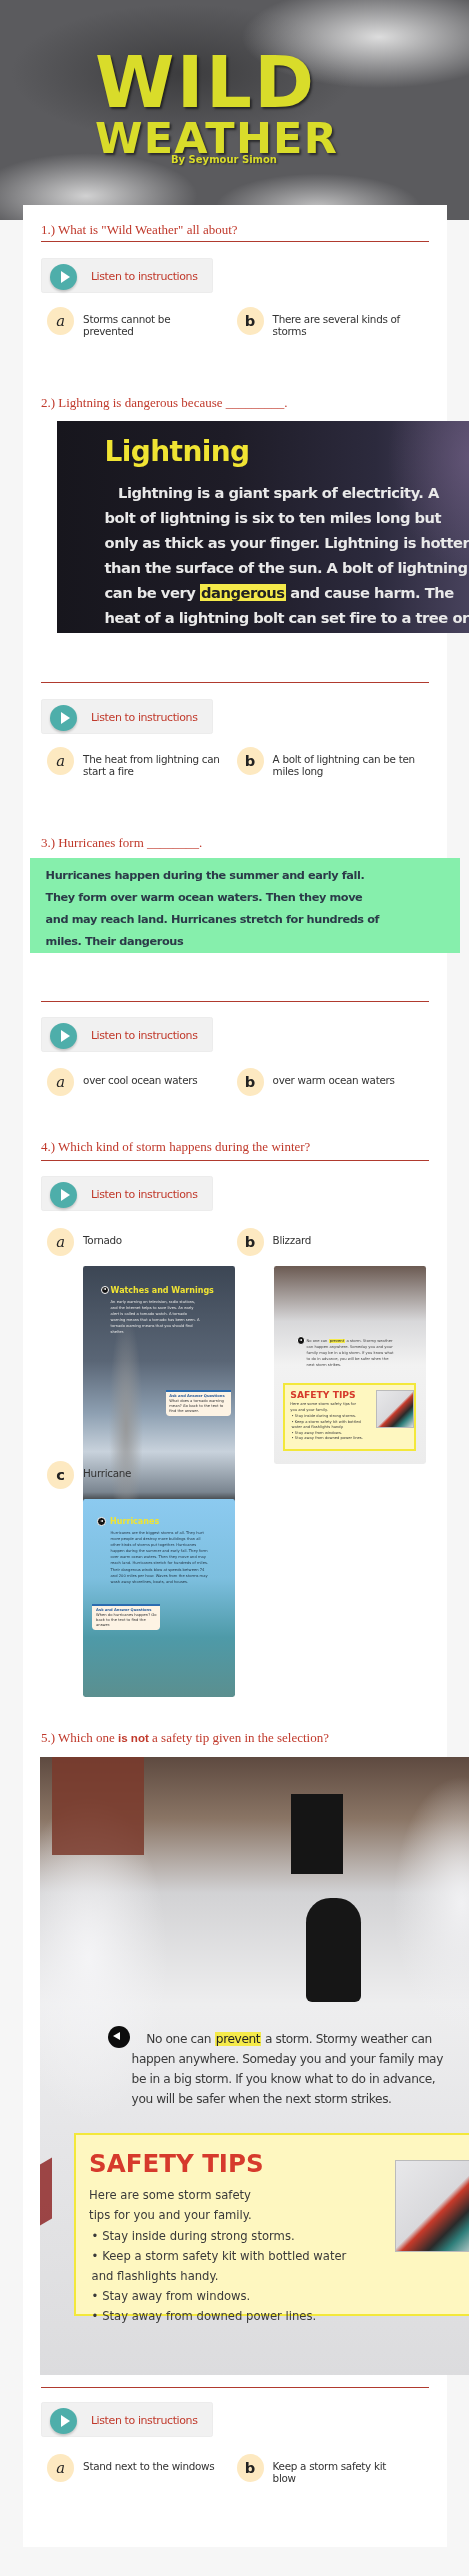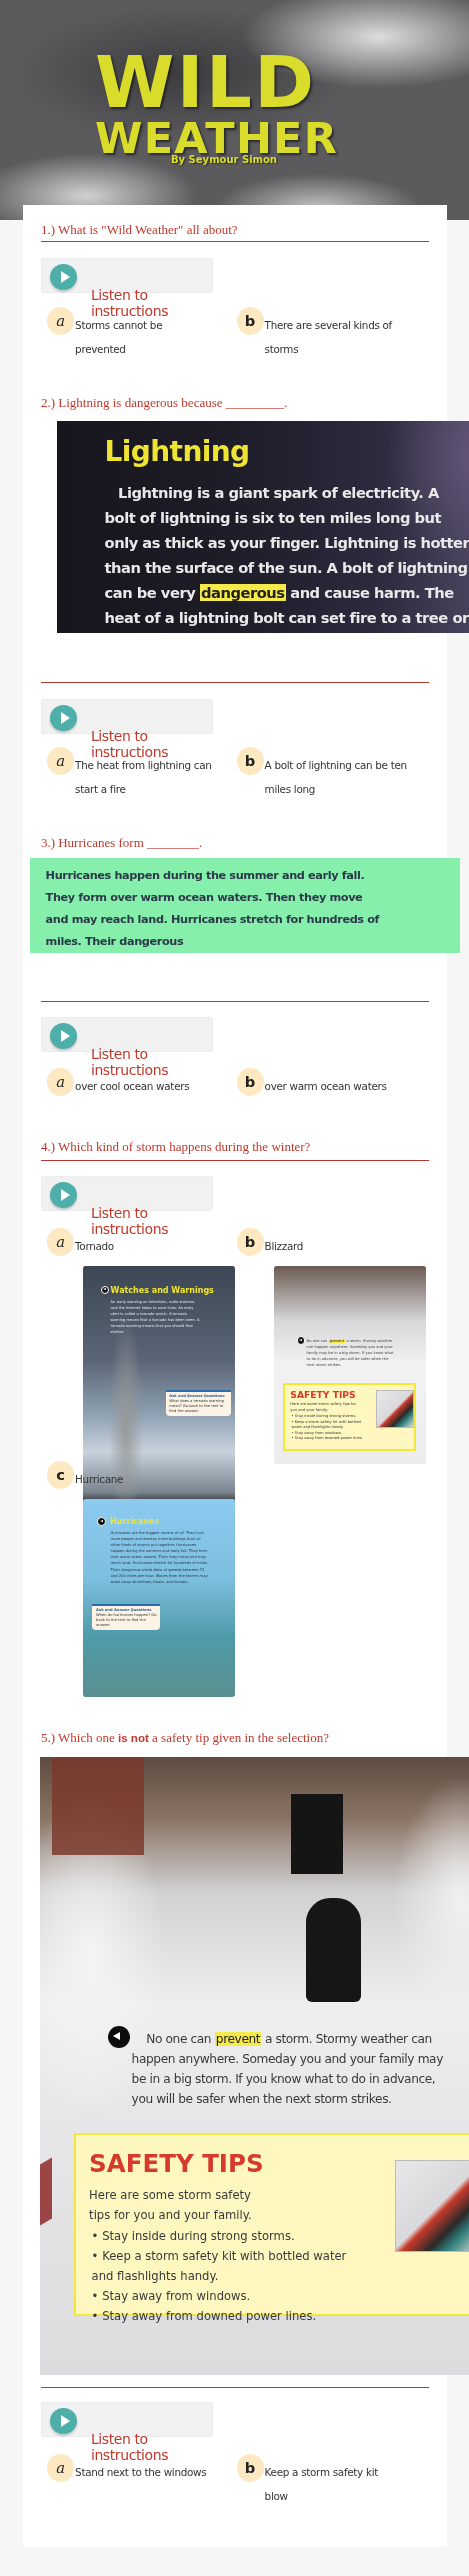--- a/index.html
+++ b/index.html
@@ -56,33 +56,33 @@
   }
   .listen .play {
     position: absolute; left: 8.6px; top: 4.9px; width: 27px; height: 26px; border-radius: 50%;
     background: #4eaeaa; box-shadow: 0 1.8px 2.4px rgba(0,0,0,0.2);
   }
   .listen .play::after {
     content: ""; position: absolute; left: 10.4px; top: 6.7px;
     border-left: 9.8px solid #ffffff; border-top: 6.1px solid transparent; border-bottom: 6.1px solid transparent;
   }
   .listen .label {
-    position: absolute; left: 49px; top: 28px; font-size: 14px; color: #c0392b;
+    position: absolute; left: 49px; top: 11px; font-size: 11px; color: #c0392b;
     font-family: "DejaVu Sans", sans-serif; letter-spacing: -0.4px;
   }
 
   .opt { position: absolute; cursor: pointer; }
   .opt .badge {
     position: absolute; left: 0; top: 0; width: 27px; height: 28px; border-radius: 50%;
     background: #fde9c1; text-align: center; line-height: 27px;
     font-family: "DejaVu Serif", serif; font-style: italic; font-size: 14.7px; color: #222;
   }
   .opt .badge.upright { font-style: normal; font-family: "DejaVu Sans", sans-serif; font-weight: bold; }
   .opt .text {
-    position: absolute; left: 28px; top: 6.1px; font-size: 10.4px; line-height: 24px; color: #333;
+    position: absolute; left: 36px; top: 6.1px; font-size: 10.4px; line-height: 12px; color: #333;
     font-family: "DejaVu Sans", sans-serif; letter-spacing: -0.3px;
   }
 
   
   .img-lightning {
     position: absolute; left: 34px; top: 216px; width: 425px; height: 212px;
     background:
       radial-gradient(ellipse 122px 159px at 416px 37px, rgba(120,100,140,0.55), rgba(120,100,140,0) 70%),
       linear-gradient(90deg, #17161d 0%, #1e1c27 40%, #2c2a3d 75%, #4b4560 100%);
     overflow: hidden;

